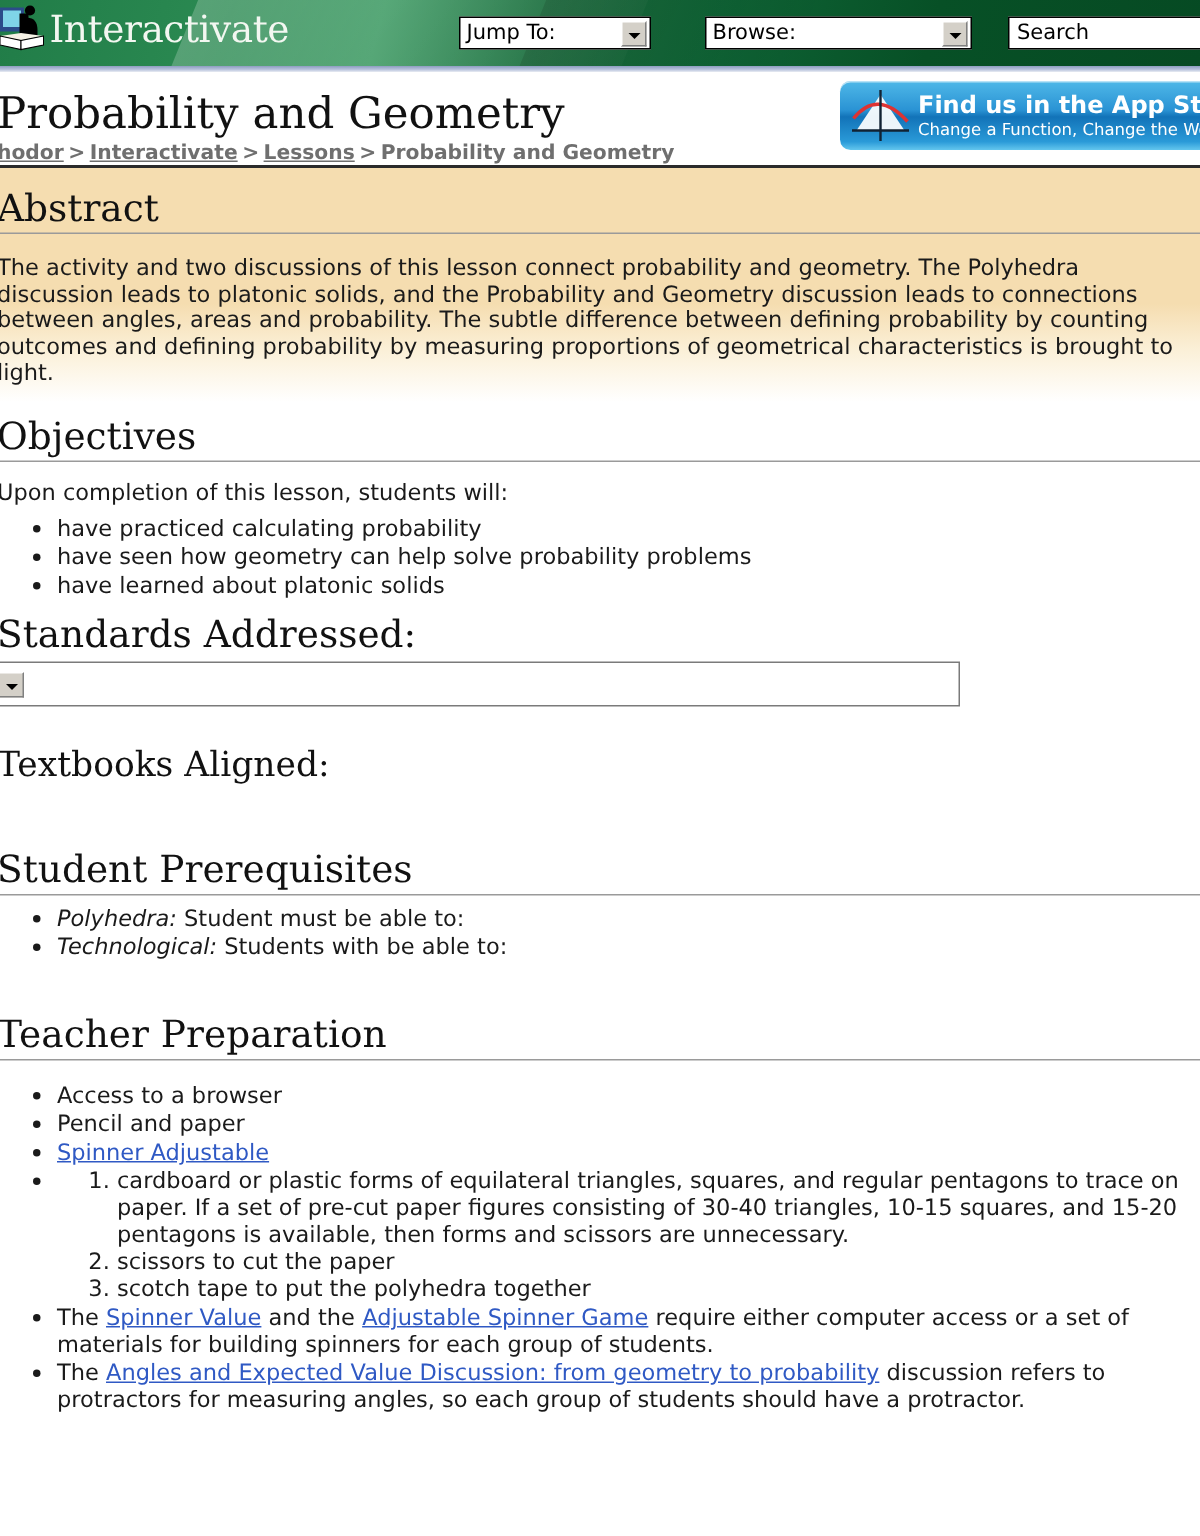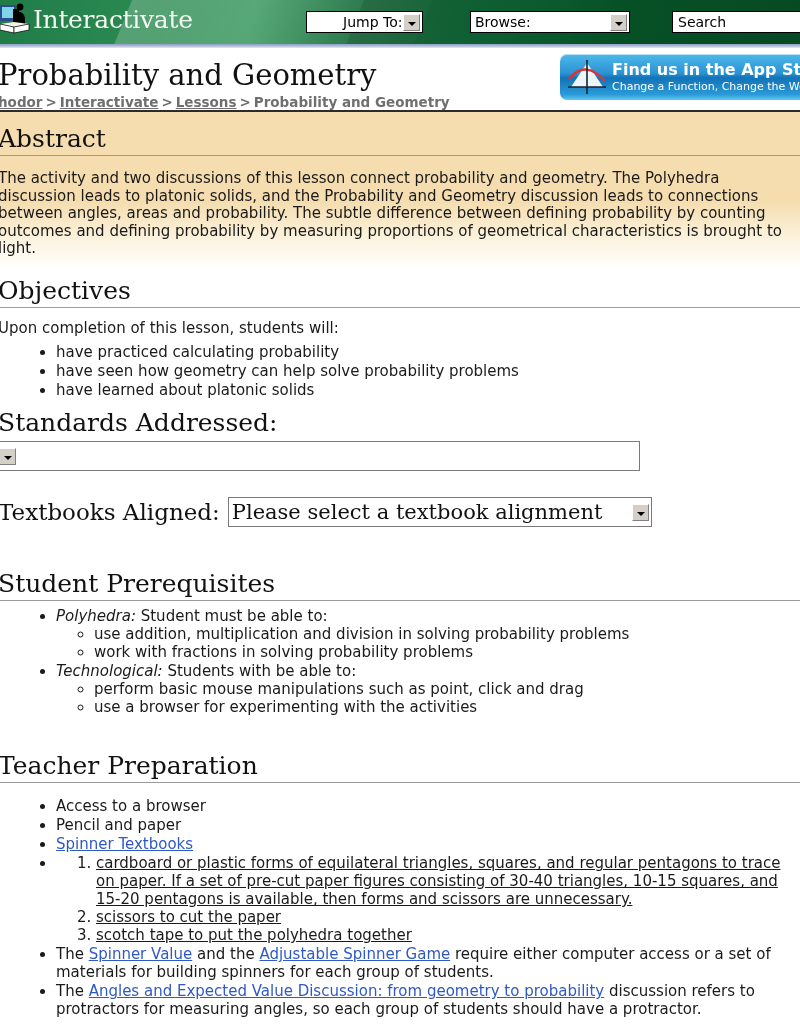--- a/index.html
+++ b/index.html
@@ -100,22 +100,22 @@
     flex: 0 0 auto;
   }
   .btn3d:after {
     content: "";
     position: absolute;
     left: 4px; top: 7px;
     border-left: 4px solid transparent;
     border-right: 4px solid transparent;
     border-top: 4px solid #000;
   }
-  #sel-jump { left: 334px; width: 117px; padding-left: 32px; }
-  #sel-browse { left: 498px; width: 160px; justify-content: center; }
+  #sel-jump { left: 334px; width: 128px; }
+  #sel-browse { left: 498px; width: 178px; justify-content: center; }
   .hdr-search {
     position: absolute;
     top: 11px; left: 700px;
     width: 170px; height: 22px;
     background: #fff;
     border: 1px solid #000;
     box-sizing: border-box;
     z-index: 5;
   }
   .hdr-search .lbl {
@@ -223,32 +223,32 @@
 
   ul.lv1 {
     font-family: "DejaVu Sans", sans-serif;
     font-size: 15px;
     color: #1a1a1a;
     margin: 6px 0 0 0;
     padding-left: 66px;
     line-height: 1.2;
     list-style-type: disc;
   }
-  ul.lv1 > li { margin: 0 0 1px 18px; }
+  ul.lv1 > li { margin: 0 0 1px 0; }
   ul.lv2 {
     list-style-type: circle;
     margin: 0;
     padding-left: 38px;
   }
   ol.lv2 {
     margin: 0;
     padding-left: 40px;
     list-style-type: decimal;
   }
-  ol.lv2 > li { margin: 0; text-decoration: underline; }
+  ol.lv2 > li { margin: 0; }
   em { font-style: italic; }
   a.link { color: #2f59c4; text-decoration: underline; }
 
   .selwrap-standards {
     margin: 2px 0 0 26px;
     width: 642px; height: 30px;
     background: #fff;
     border: 1px solid #7a7a7a;
     box-sizing: border-box;
     display: flex;
@@ -367,55 +367,43 @@
     <li>have learned about platonic solids</li>
   </ul>
 
   <h2 class="sec tight" style="border-bottom:none;">Standards Addressed:</h2>
   <div class="selwrap-standards">
     <span class="btn3d"></span>
   </div>
 
   <div class="tb-row">
     <span class="tb-label">Textbooks Aligned:</span>
-    <div class="selwrap-textbook">
-      <span class="lbl">Please select a textbook alignment</span>
-      <span class="btn3d"></span>
-    </div>
   </div>
 
   <div class="spacer-md"></div>
 
   <h2 class="sec">Student Prerequisites</h2>
   <ul class="lv1">
     <li>
       <em>Polyhedra:</em>
       <span>Student must be able to:</span>
-      <ul class="lv2">
-        <li>use addition, multiplication and division in solving probability problems</li>
-        <li>work with fractions in solving probability problems</li>
-      </ul>
     </li>
     <li>
       <em>Technological:</em>
       <span>Students with be able to:</span>
-      <ul class="lv2">
-        <li>perform basic mouse manipulations such as point, click and drag</li>
-        <li>use a browser for experimenting with the activities</li>
-      </ul>
     </li>
   </ul>
 
   <div class="spacer-sm"></div>
 
   <h2 class="sec">Teacher Preparation</h2>
   <ul class="lv1" style="margin-top:14px;">
     <li>Access to a browser</li>
     <li>Pencil and paper</li>
-    <li><a class="link" href="#">Spinner Textbooks</a></li>
+    <li><a class="link" href="#">Spinner Adjustable</a></li>
     <li>
       <ol class="lv2">
         <li>cardboard or plastic forms of equilateral triangles, squares, and regular pentagons to trace on paper. If a set of pre-cut paper figures consisting of 30-40 triangles, 10-15 squares, and 15-20 pentagons is available, then forms and scissors are unnecessary.</li>
         <li>scissors to cut the paper</li>
         <li>scotch tape to put the polyhedra together</li>
       </ol>
     </li>
     <li><span>The </span><a class="link" href="#">Spinner Value</a><span> and the </span><a class="link" href="#">Adjustable Spinner Game</a><span> require either computer access or a set of materials for building spinners for each group of students.</span></li>
     <li><span>The </span><a class="link" href="#">Angles and Expected Value Discussion: from geometry to probability</a><span> discussion refers to protractors for measuring angles, so each group of students should have a protractor.</span></li>
   </ul>

